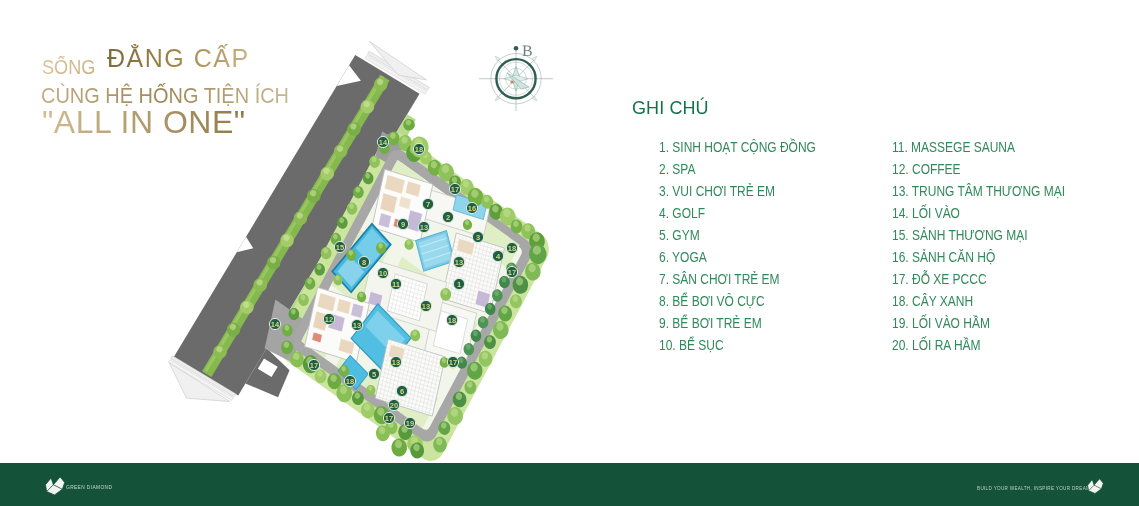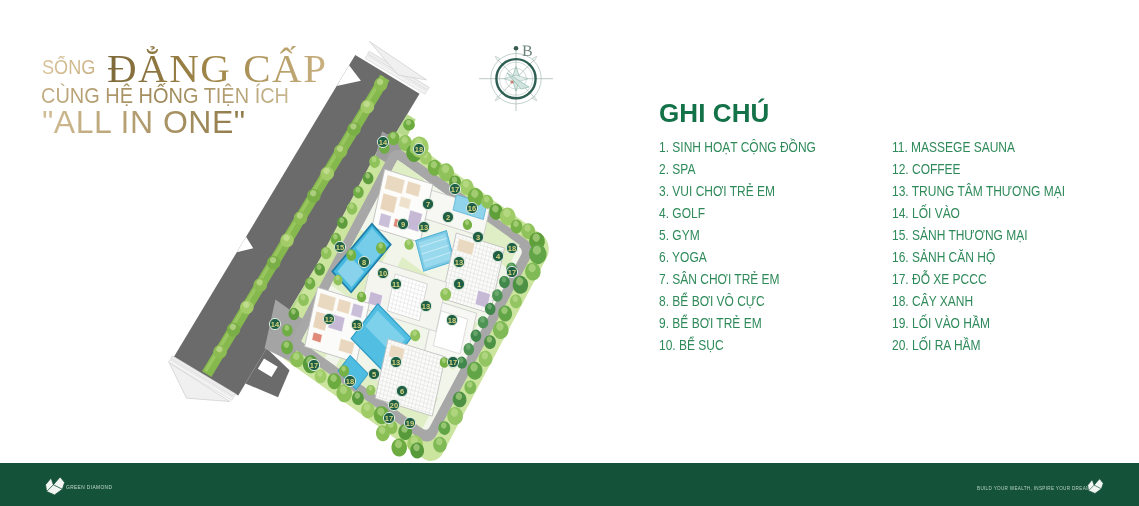--- a/index.html
+++ b/index.html
@@ -1,18 +1,18 @@
 <!DOCTYPE html>
 <html><head><meta charset="utf-8">
 <style>
 html,body{margin:0;padding:0;width:1139px;height:506px;background:#ffffff;overflow:hidden;}
 body{font-family:"Liberation Sans",sans-serif;position:relative;}
 .abs{position:absolute;}
 .gold1s{font-size:19.5px;transform:scaleX(0.93);transform-origin:left top;background:linear-gradient(90deg,#d8c298,#c9b183);-webkit-background-clip:text;background-clip:text;color:transparent;}
-.gold1b{font-size:41px;letter-spacing:1.5px;background:linear-gradient(90deg,#7e6939,#a18749,#c9b182);-webkit-background-clip:text;background-clip:text;color:transparent;font-family:Liberation Serif, serif;}
+.gold1b{font-size:25px;letter-spacing:1.5px;background:linear-gradient(90deg,#7e6939,#a18749,#c9b182);-webkit-background-clip:text;background-clip:text;color:transparent;}
 .gold2{font-size:22.5px;transform:scaleX(0.887);transform-origin:left top;background:linear-gradient(90deg,#c3ad83,#9d8756,#c8b78f);-webkit-background-clip:text;background-clip:text;color:transparent;}
 .gold3{font-size:32px;letter-spacing:0.5px;background:linear-gradient(90deg,#d2bd94,#8f7947);-webkit-background-clip:text;background-clip:text;color:transparent;}
 .li{height:21.93px;line-height:21.93px;font-size:14px;color:#2f8a5a;white-space:nowrap;}
 </style></head><body>
 
 <div class="abs gold1s" style="left:41.5px;top:56px;white-space:nowrap;">SỐNG</div>
 
 <div class="abs gold1b" style="left:107px;top:44px;white-space:nowrap;">ĐẲNG CẤP</div>
 
 <div class="abs gold2" style="left:40.7px;top:83px;white-space:nowrap;">CÙNG HỆ HỐNG TIỆN ÍCH</div>
@@ -507,21 +507,21 @@
 <circle cx="516" cy="78.7" r="10.4" fill="none" stroke="#b4c6be" stroke-width="0.6"></circle>
 <circle cx="516" cy="78.7" r="19.6" fill="none" stroke="#2e5f52" stroke-width="2.4"></circle>
 <polygon points="516,66.5 520,78.7 516,91 512,78.7" fill="#d8e7e2" stroke="#7fb0a5" stroke-width="0.7" opacity="0.9"></polygon>
 <polygon points="504,78.7 516,75 528,78.7 516,82.5" fill="#e4efeb" stroke="#8ab4aa" stroke-width="0.6" opacity="0.85"></polygon>
 <path d="M507,73 L529,87 L521,89 Z" fill="#cfe3dd" stroke="#7fb0a5" stroke-width="0.7" opacity="0.9"></path>
 <circle cx="512" cy="82" r="1.6" fill="#cc6655" opacity="0.8"></circle>
 <circle cx="516" cy="48.3" r="2.3" fill="#3a5a50"></circle>
 <text x="522" y="56" font-family="Liberation Serif, serif" font-size="16" fill="#6a8279" fill-opacity="0.99" transform="rotate(0.15 522 56)">B</text>
 </svg>
 
-<div class="abs" style="left:659px;top:98.1px;font-size:26px;font-weight:bold;color:#147249;letter-spacing:0.1px;">GHI CHÚ</div>
+<div class="abs" style="left:632px;top:98.1px;font-size:18px;font-weight:normal;color:#147249;letter-spacing:0.1px;">GHI CHÚ</div>
 
 <div class="abs" style="left:659px;top:137.3px;transform:scaleX(0.856);transform-origin:left top;">
     <div class="li">1. SINH HOẠT CỘNG ĐỒNG</div>
     <div class="li">2. SPA</div>
     <div class="li">3. VUI CHƠI TRẺ EM</div>
     <div class="li">4. GOLF</div>
     <div class="li">5. GYM</div>
     <div class="li">6. YOGA</div>
     <div class="li">7. SÂN CHƠI TRẺ EM</div>
     <div class="li">8. BỂ BƠI VÔ CỰC</div>

